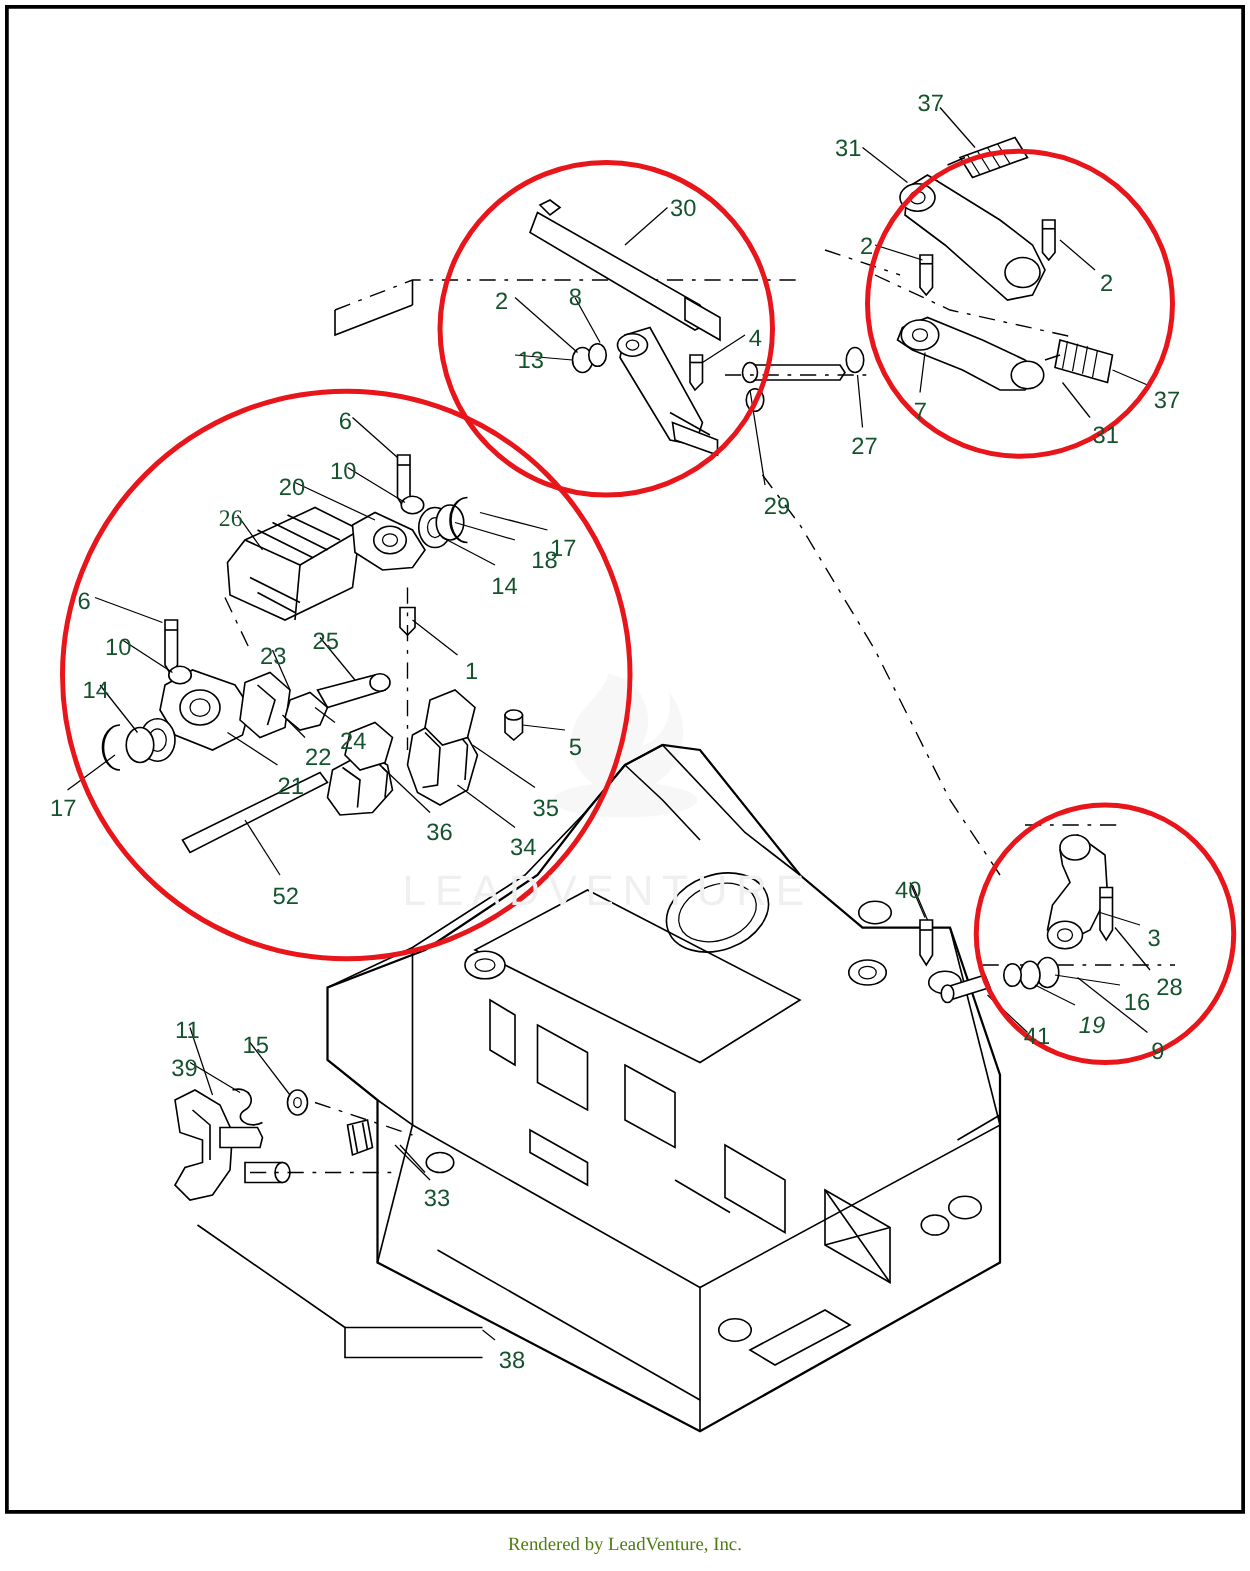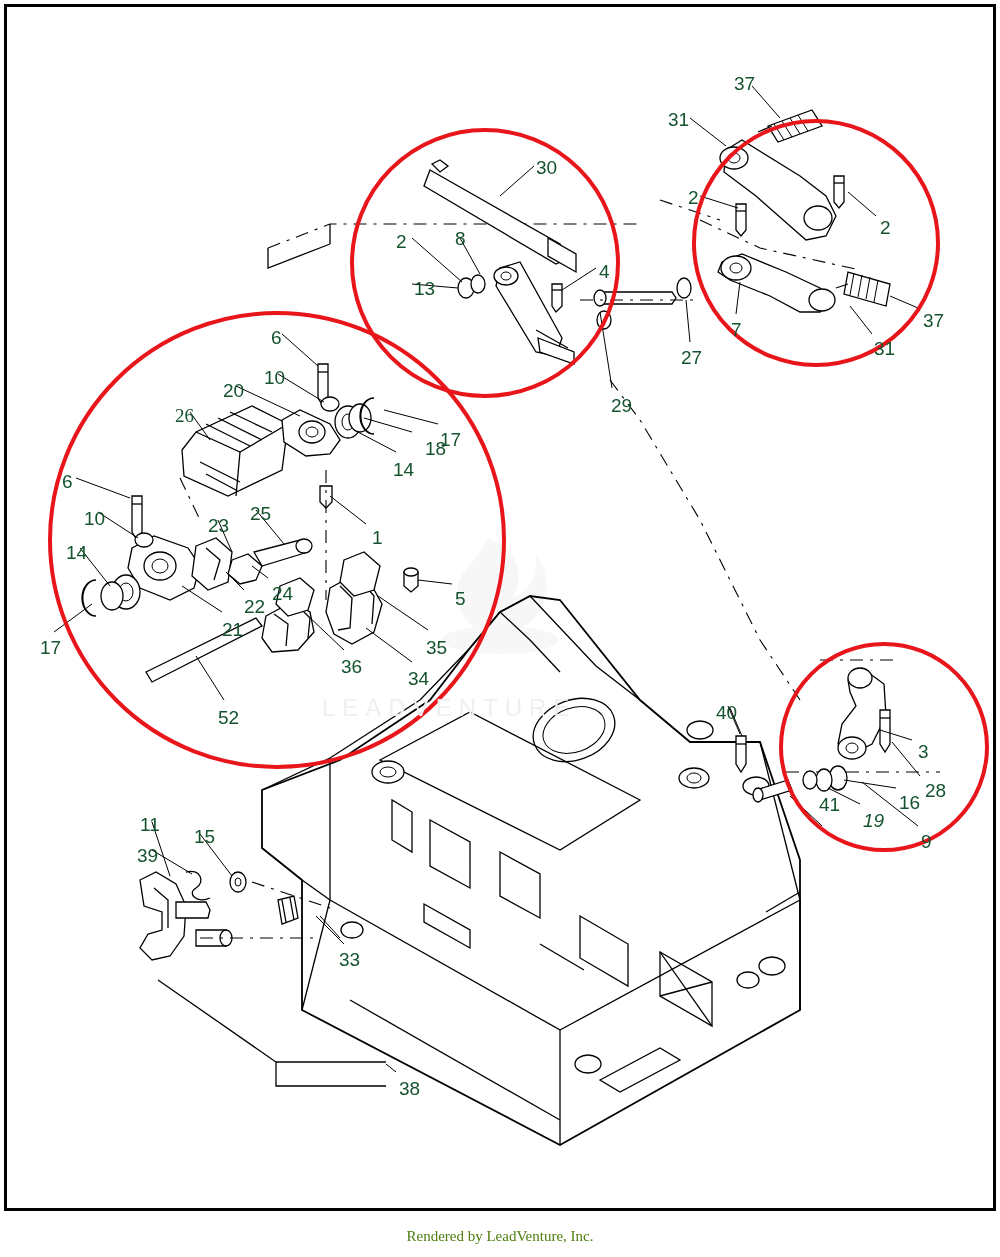--- a/index.html
+++ b/index.html
@@ -54,21 +54,21 @@
     top: 1228px;
     width: 1000px;
     text-align: center;
     font-size: 15px;
     color: #4d7c0f;
     font-family: Liberation Serif, serif;
   }
   .watermark {
     position: absolute;
     color: #efefef;
-    font-size: 24px;
+    font-size: 34px;
     letter-spacing: 7px;
     font-family: "Liberation Sans", sans-serif;
     user-select: none;
   }
 </style>
 </head>
 <body>
 
 <div id="page">
 
@@ -410,21 +410,21 @@
     <div class="callout" style="left:40px;  top:638px;">17</div>
     <div class="callout" style="left:426px; top:638px;">35</div>
     <div class="callout" style="left:408px; top:669px;">34</div>
     <div class="callout" style="left:341px; top:657px;">36</div>
     <div class="callout" style="left:218px; top:708px;">52</div>
     <div class="callout" style="left:716px; top:703px;">40</div>
     <div class="callout" style="left:918px; top:742px;">3</div>
     <div class="callout" style="left:925px; top:781px;">28</div>
     <div class="callout" style="left:899px; top:793px;">16</div>
     <div class="callout" style="left:863px; top:811px;font-style:italic;">19</div>
-    <div class="callout" style="left:819px; top:795px;text-align:right;">41</div>
+    <div class="callout" style="left:819px; top:820px;text-align:right;">41</div>
     <div class="callout" style="left:921px; top:832px;">9</div>
     <div class="callout" style="left:140px; top:815px;">11</div>
     <div class="callout" style="left:194px; top:827px;">15</div>
     <div class="callout" style="left:137px; top:846px;">39</div>
     <div class="callout" style="left:339px; top:950px;">33</div>
     <div class="callout" style="left:399px; top:1079px;text-align:center;">38</div>
   </div>
 
   <div id="footer">Rendered by LeadVenture, Inc.</div>
 

